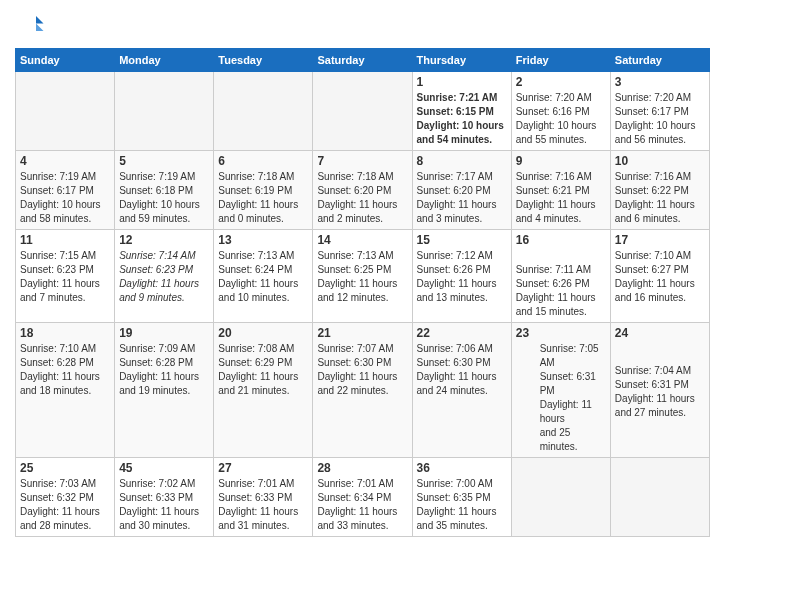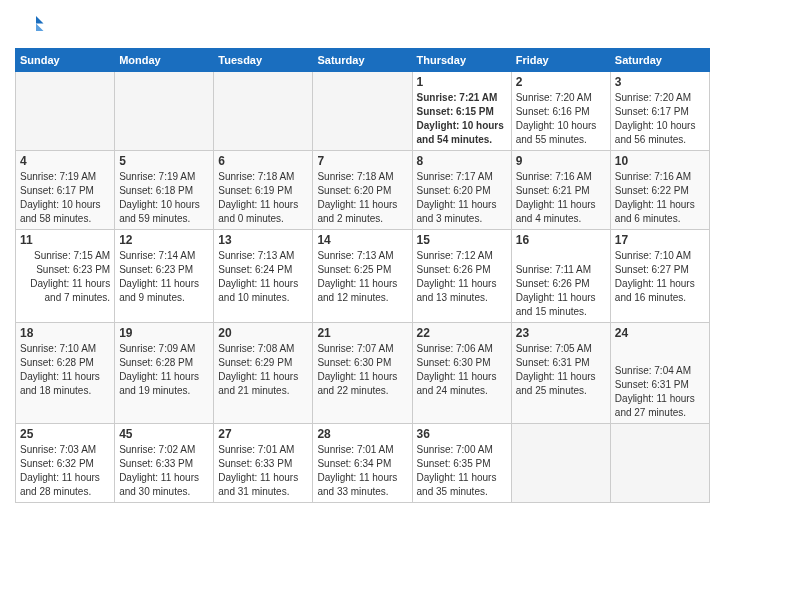--- a/index.html
+++ b/index.html
@@ -200,28 +200,28 @@
             <span class="day-number">10</span>
             <div class="day-info" style="white-space: pre-line;">Sunrise: 7:16 AM
 Sunset: 6:22 PM
 Daylight: 11 hours
 and 6 minutes.</div>
           </td>
         </tr>
         <tr>
           <td>
             <span class="day-number">11</span>
-            <div class="day-info" style="white-space: pre-line; text-align: right;">Sunrise: 7:15 AM
+            <div class="day-info" style="white-space: pre-line;">Sunrise: 7:15 AM
 Sunset: 6:23 PM
 Daylight: 11 hours
 and 7 minutes.</div>
           </td>
           <td>
             <span class="day-number">12</span>
-            <div class="day-info" style="white-space: pre-line;">Sunrise: 7:14 AM
+            <div class="day-info" style="white-space: pre-line; font-style: italic;">Sunrise: 7:14 AM
 Sunset: 6:23 PM
 Daylight: 11 hours
 and 9 minutes.</div>
           </td>
           <td>
             <span class="day-number">13</span>
             <div class="day-info" style="white-space: pre-line;">Sunrise: 7:13 AM
 Sunset: 6:24 PM
 Daylight: 11 hours
 and 10 minutes.</div>
@@ -286,21 +286,21 @@
           </td>
           <td>
             <span class="day-number">22</span>
             <div class="day-info" style="white-space: pre-line;">Sunrise: 7:06 AM
 Sunset: 6:30 PM
 Daylight: 11 hours
 and 24 minutes.</div>
           </td>
           <td>
             <span class="day-number">23</span>
-            <div class="day-info" style="white-space: pre-line;">Sunrise: 7:05 AM
+            <div class="day-info" style="white-space: pre-line; margin-left: 24px;">Sunrise: 7:05 AM
 Sunset: 6:31 PM
 Daylight: 11 hours
 and 25 minutes.</div>
           </td>
           <td>
             <span class="day-number">24</span>
             <div class="day-info" style="white-space: pre-line; margin-top: 24px;">Sunrise: 7:04 AM
 Sunset: 6:31 PM
 Daylight: 11 hours
 and 27 minutes.</div>

